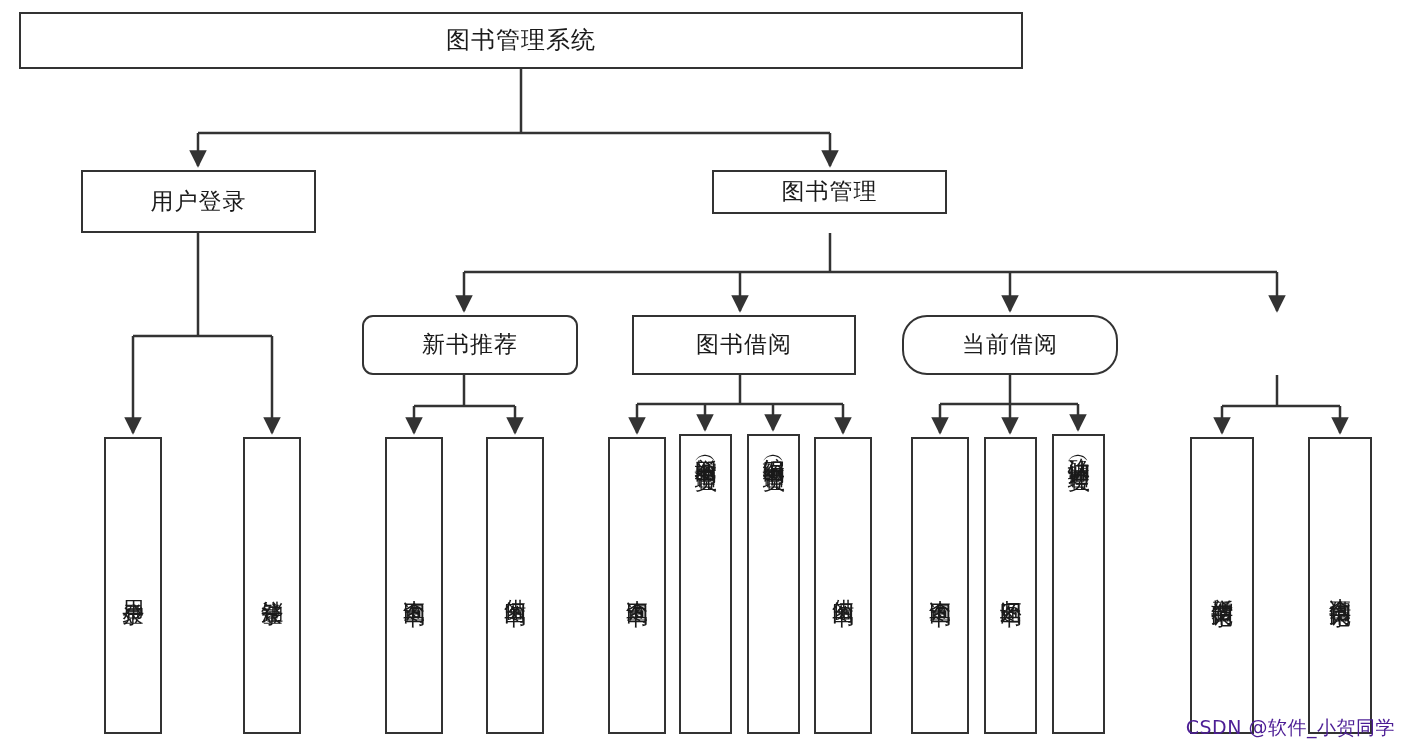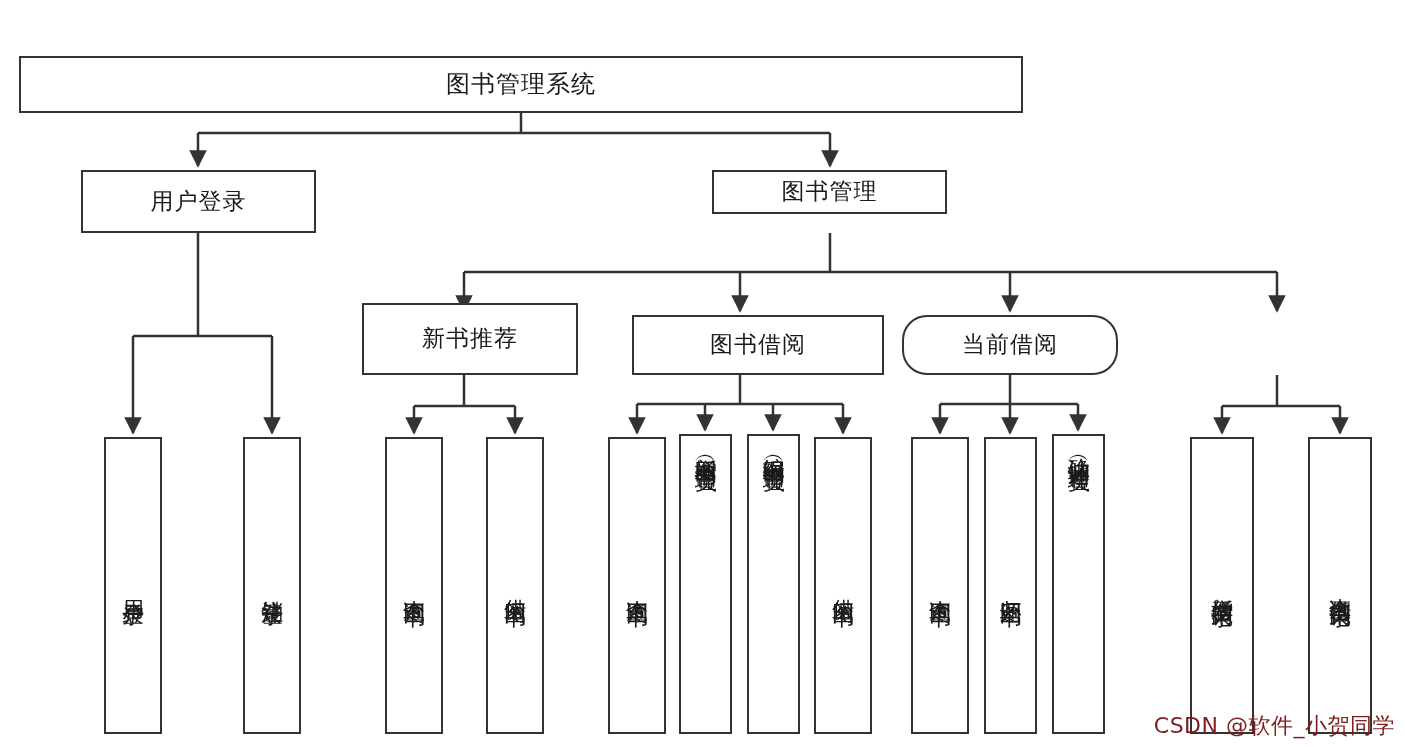--- a/index.html
+++ b/index.html
@@ -57,22 +57,22 @@
     left: 0;
     top: 0;
     width: 1405px;
     height: 747px;
     pointer-events: none;
   }
   .watermark {
     position: absolute;
     right: 10px;
     bottom: 6px;
-    font-size: 22px;
-    color: #7f1d1d;
+    font-size: 19px;
+    color: #4c1d95;
     letter-spacing: 0.5px;
     white-space: nowrap;
   }
 </style>
 </head>
 <body>
 
 <div id="canvas">
 
   <svg class="links" viewBox="0 0 1405 747">
@@ -121,35 +121,35 @@
       <path d="M 1010 404 L 1010 433" marker-end="url(#arrow)"></path>
       <path d="M 1078 404 L 1078 430" marker-end="url(#arrow)"></path>
 
       <path d="M 1277 375 L 1277 406"></path>
       <path d="M 1222 406 L 1340 406"></path>
       <path d="M 1222 406 L 1222 433" marker-end="url(#arrow)"></path>
       <path d="M 1340 406 L 1340 433" marker-end="url(#arrow)"></path>
     </g>
   </svg>
 
-  <div class="node h-node root" style="left:19px; top:12px; width:1004px; height:57px;margin-top:44px;">
+  <div class="node h-node root" style="left:19px; top:12px; width:1004px; height:57px;">
     <span>图书管理系统</span>
   </div>
 
   <div class="node h-node" style="left:81px; top:170px; width:235px; height:63px;">
     <span>用户登录</span>
   </div>
   <div class="node h-node" style="left:712px; top:170px; width:235px; height:44px;">
     <span>图书管理</span>
   </div>
 
-  <div class="node h-node" style="left:362px; top:303px; width:216px; height:72px;">
+  <div class="node h-node" style="left:362px; top:315px; width:216px; height:60px;border-radius:11px;">
     <span>新书推荐</span>
   </div>
-  <div class="node h-node" style="left:632px; top:315px; width:252px; height:60px;">
+  <div class="node h-node" style="left:632px; top:315px; width:224px; height:60px;">
     <span>图书借阅</span>
   </div>
   <div class="node h-node" style="left:902px; top:315px; width:216px; height:60px;border-radius:25px;">
     <span>当前借阅</span>
   </div>
 
   <div class="node leaf" style="left:104px; top:437px; width:58px; height:297px;">
     <span class="vtext">用户登录</span>
   </div>
   <div class="node leaf" style="left:243px; top:437px; width:58px; height:297px;">

